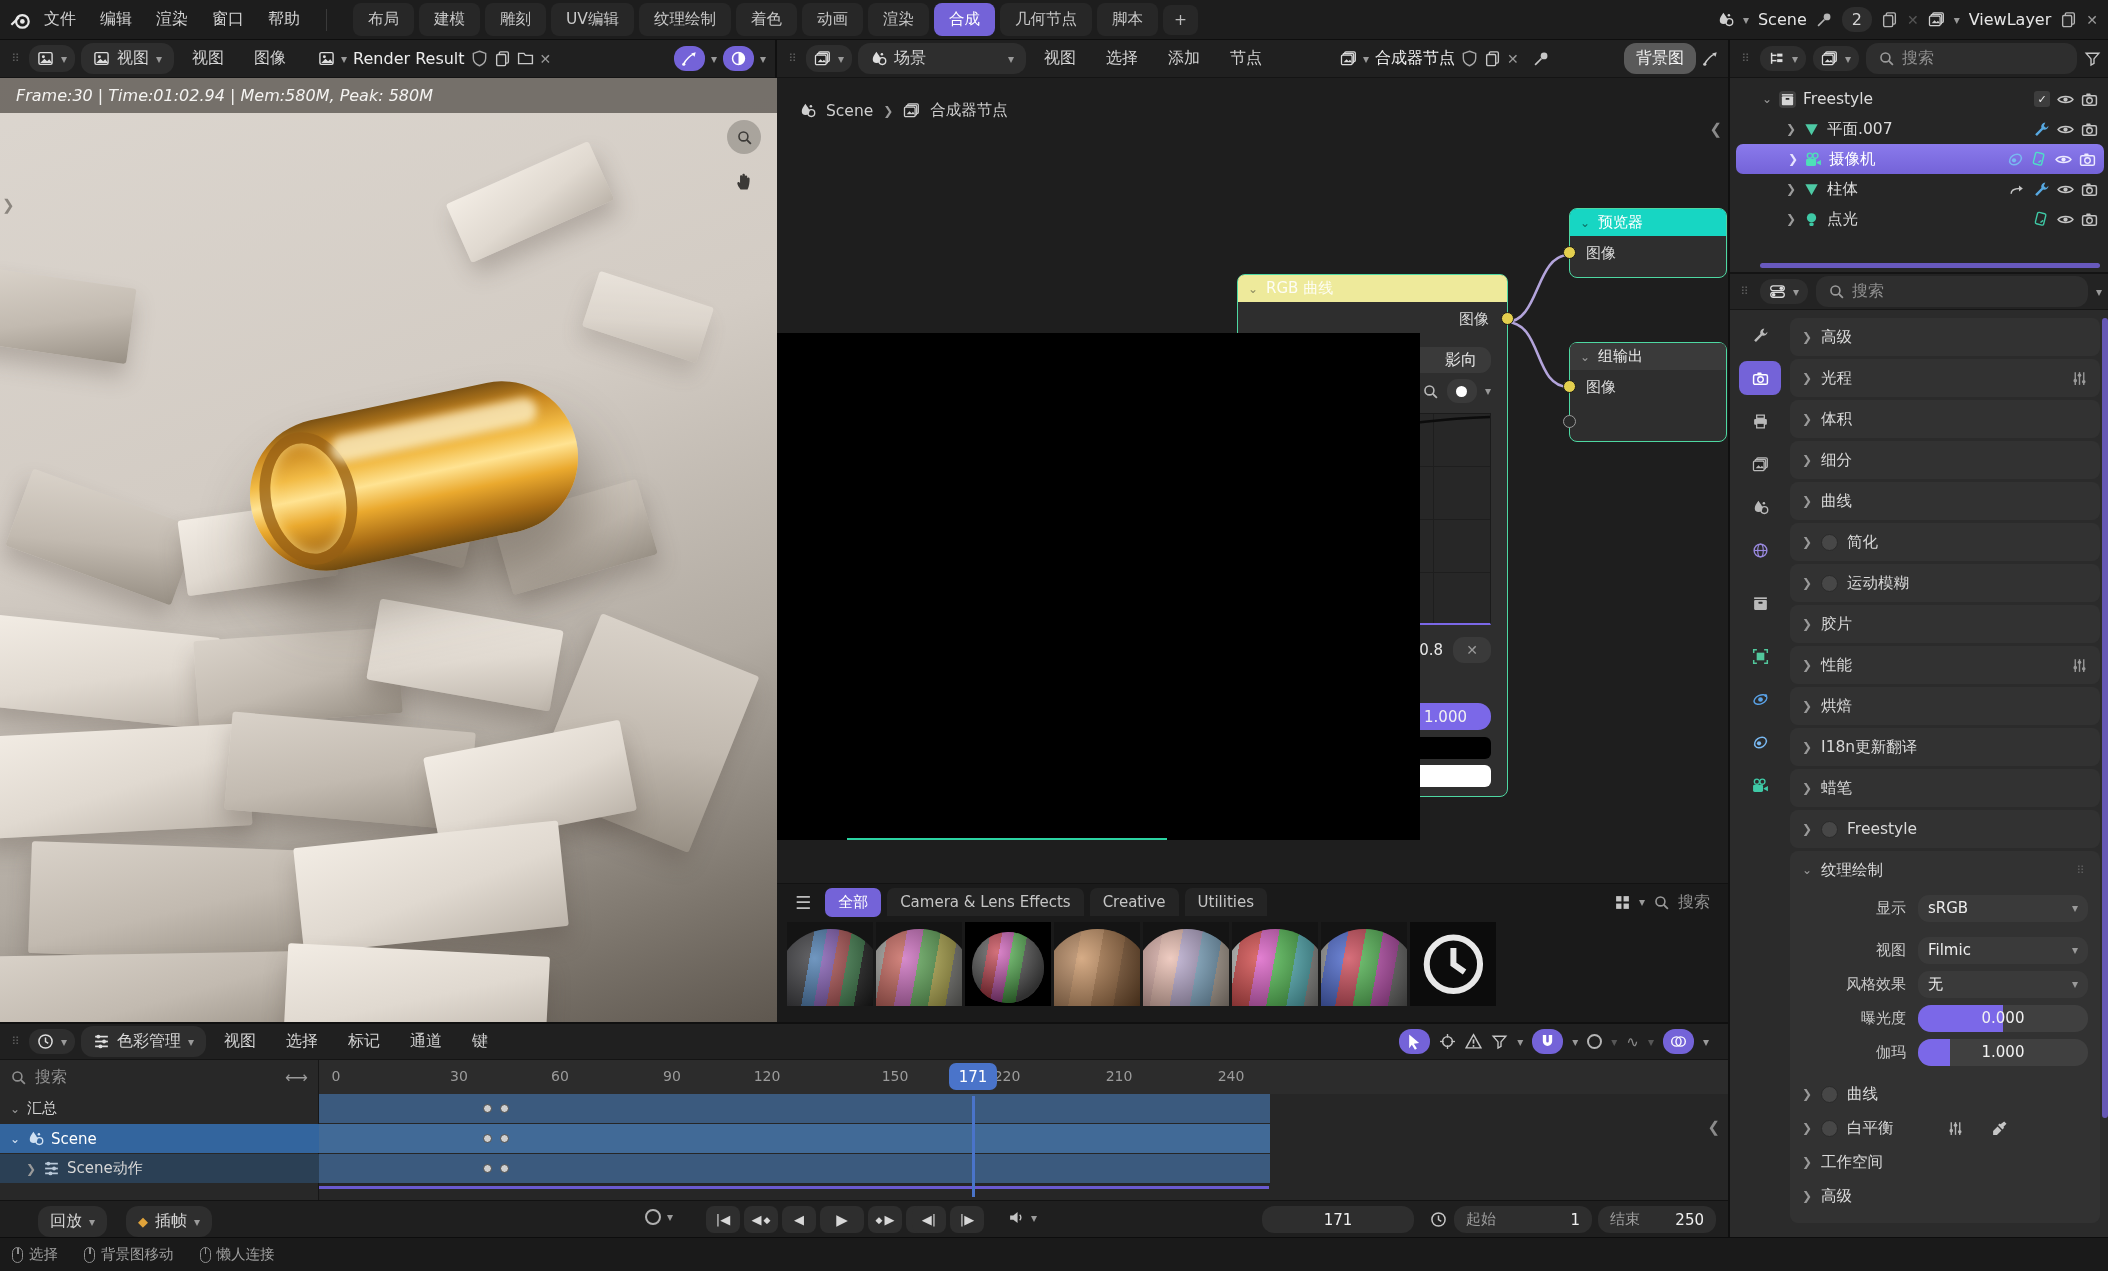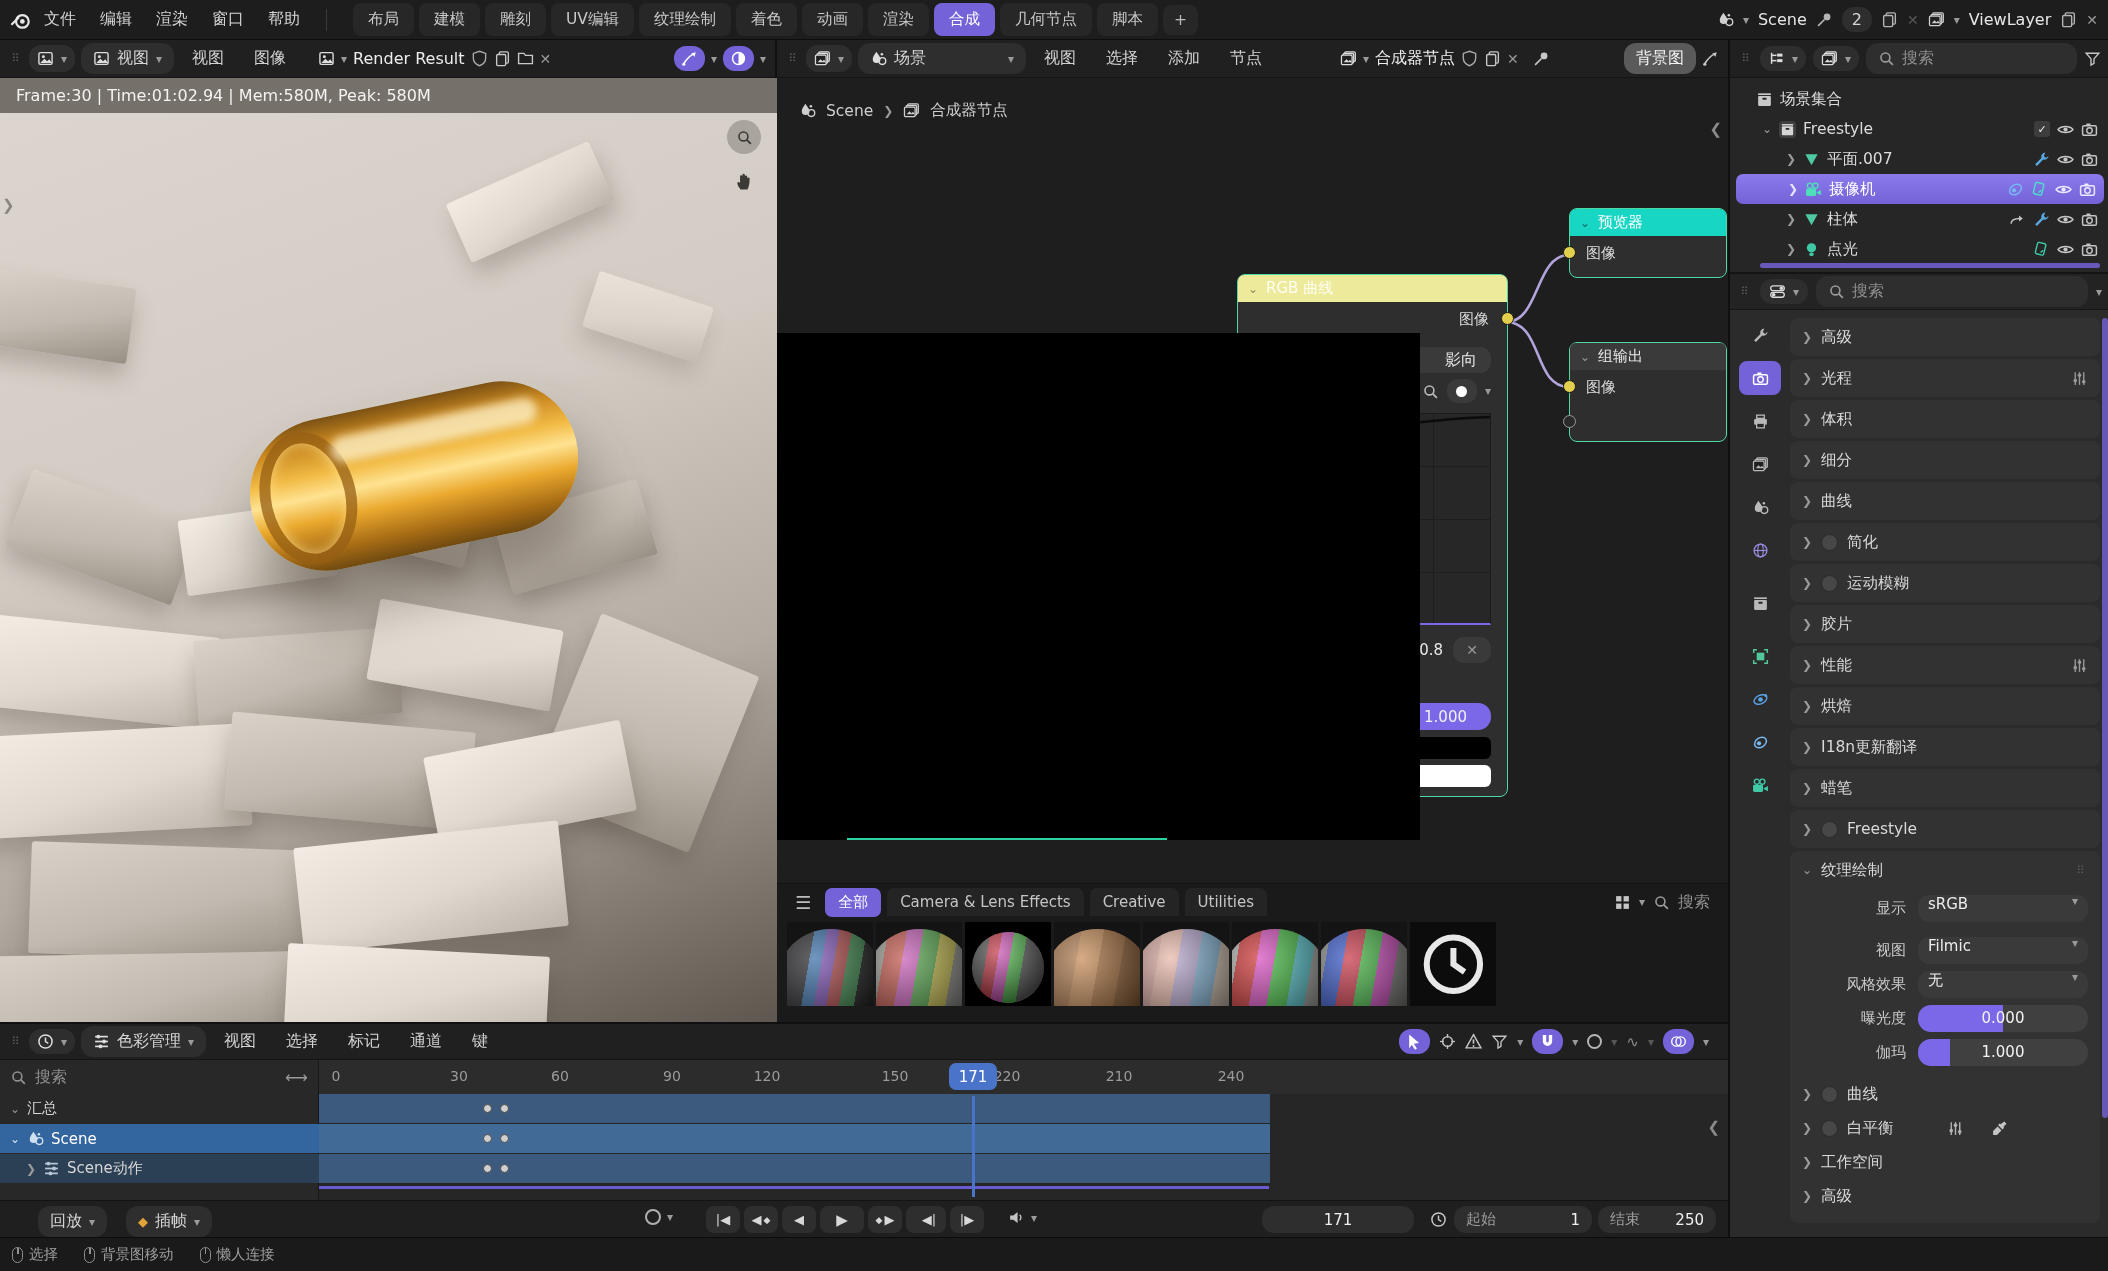--- a/index.html
+++ b/index.html
@@ -24,21 +24,21 @@
   .ws-tab.add { background:#272727; padding:6px 11px; color:#bbb; }
   #topbar .right { margin-left:auto; display:flex; align-items:center; gap:9px; }
 
   
   .editor-header { height:38px; background:#202020; display:flex; align-items:center; gap:6px; padding:0 9px; border-bottom:1px solid #141414; }
   #image-editor { position:absolute; left:0; top:40px; width:777px; height:982px; background:#1b1b1b; border-right:2px solid #101010; }
   #node-editor  { position:absolute; left:777px; top:40px; width:951px; height:982px; background:#1b1b1b; }
 
   
   #img-canvas { position:absolute; left:0; top:38px; width:777px; height:944px; overflow:hidden;
-    background:linear-gradient(160deg,#dcd6cf 0%,#d3ccc4 40%,#b2aba2 68%,#7d766d 88%,#5e574f 100%); }
+    background:linear-gradient(160deg,#dcd6cf 0%,#d3ccc4 40%,#b2aba2 68%,#7d766d 88%,#5e574f 100%);font-style:italic; }
   #img-info { position:absolute; left:0; top:0; width:100%; height:35px; background:rgba(108,103,98,.92); color:#f4f3f1; display:flex; align-items:center; padding-left:16px; font-size:16px; z-index:6; }
   .blk { position:absolute; border-radius:3px; background:linear-gradient(165deg,#f2ece4 0%,#e0d9d0 55%,#bdb5ab 100%); box-shadow:0 14px 22px rgba(70,60,50,.25); }
   .blk.dark { background:linear-gradient(165deg,#d9d2c9 0%,#c2bab0 55%,#978f84 100%); }
   #capsule { position:absolute; left:248px; top:322px; width:332px; height:152px; border-radius:80px; transform:rotate(-12deg);
     background:linear-gradient(180deg,#7c5214 0%,#c8861e 16%,#f2bb45 36%,#ffe392 50%,#eaa92e 66%,#a86c15 86%,#6f4a10 100%);
     box-shadow:0 46px 60px rgba(60,48,35,.45); z-index:3; }
   #capsule .rim { position:absolute; left:10px; top:9px; width:96px; height:134px; border-radius:50%; border:11px solid rgba(150,95,20,.75); box-shadow:inset 0 0 14px rgba(255,226,140,.8); }
   #capsule .shine { position:absolute; left:90px; top:22px; width:210px; height:26px; border-radius:14px; background:rgba(255,244,205,.75); filter:blur(4px); }
   .vp-gizmo { position:absolute; width:34px; height:34px; border-radius:50%; background:rgba(85,82,78,.35); color:#3c3a37; display:flex; align-items:center; justify-content:center; z-index:7; }
   #edge-chev-left { position:absolute; left:2px; top:118px; color:#8b867f; font-size:15px; z-index:7; }
@@ -87,21 +87,21 @@
   #prop-tabs { position:absolute; left:4px; top:44px; width:52px; display:flex; flex-direction:column; gap:9px; align-items:center; }
   .ptab { width:42px; height:34px; border-radius:8px; display:flex; align-items:center; justify-content:center; color:#b9b9b9; }
   .ptab.active { background:#7463d8; color:#fff; }
   #prop-list { position:absolute; left:60px; top:44px; width:310px; display:flex; flex-direction:column; gap:3px; }
   .panel-row { height:38px; background:#323232; border-radius:8px; display:flex; align-items:center; gap:9px; padding:0 12px; font-size:15.5px; color:#d9d9d9; }
   .toggle-dot { width:17px; height:17px; border-radius:50%; background:#474747; border:1px solid #2a2a2a; }
   .panel-open { background:#323232; border-radius:8px; padding-bottom:10px; }
   .prow { display:flex; align-items:center; height:30px; margin:4px 12px 0 0; }
   .prow .lab { width:128px; text-align:right; color:#c9c9c9; padding-right:12px; font-size:15px; flex:none; }
   .prow .val { flex:1; }
-  .dd { background:#3a3a3a; border-radius:11px; height:27px; display:flex; align-items:flex-start; padding:0 10px; color:#ececec; font-size:15px; }
+  .dd { background:#3a3a3a; border-radius:11px; height:27px; display:flex; align-items:center; padding:0 10px; color:#ececec; font-size:15px; }
   .dd .chev { margin-left:auto; }
   .slider { position:relative; background:#404040; border-radius:13px; height:27px; overflow:hidden; color:#f2f2f2; font-size:15px; }
   .slider .fill { position:absolute; left:0; top:0; bottom:0; background:#7b68e8; }
   .slider .num { position:absolute; inset:0; display:flex; align-items:center; justify-content:center; }
   .subrow { display:flex; align-items:center; gap:9px; height:34px; padding:0 12px; color:#d9d9d9; font-size:15.5px; }
   #prop-scroll { position:absolute; right:2px; top:44px; width:6px; height:800px; background:#7463d8; border-radius:3px; opacity:.8; }
 
   
   #dopesheet { position:absolute; left:0; top:1022px; width:1728px; height:178px; background:#242424; border-top:2px solid #101010; }
   #ds-header { height:36px; background:#202020; display:flex; align-items:center; gap:6px; padding:0 9px; border-bottom:1px solid #141414; }
@@ -684,26 +684,20 @@
               <use href="#i-search"></use>
             </svg>
           <span style="color:#8f8f8f">搜索</span>
         </span>
         <svg class="ic" style="color:#c5c5c5">
             <use href="#i-funnel"></use>
           </svg>
       </div>
 
       <div style="padding:6px 4px 0 4px">
-        <div class="ol-row" style="padding-left:22px">
-          <svg class="ic" style="color:#c9c9c9">
-              <use href="#i-box"></use>
-            </svg>
-          <span>场景集合</span>
-        </div>
         <div class="ol-row" style="padding-left:28px">
           <span class="chev">⌄</span>
           <svg class="ic" style="color:#d5d5d5;background:#3f3f3f;border-radius:4px;padding:1px">
               <use href="#i-box"></use>
             </svg>
           <span>Freestyle</span>
           <span class="spacer"></span>
           <span style="width:16px;height:16px;background:#3d3d3d;border-radius:3px;display:flex;align-items:center;justify-content:center;font-size:11px;color:#eee">✓</span>
           <svg class="ic" style="color:#c5c5c5">
               <use href="#i-eye"></use>

